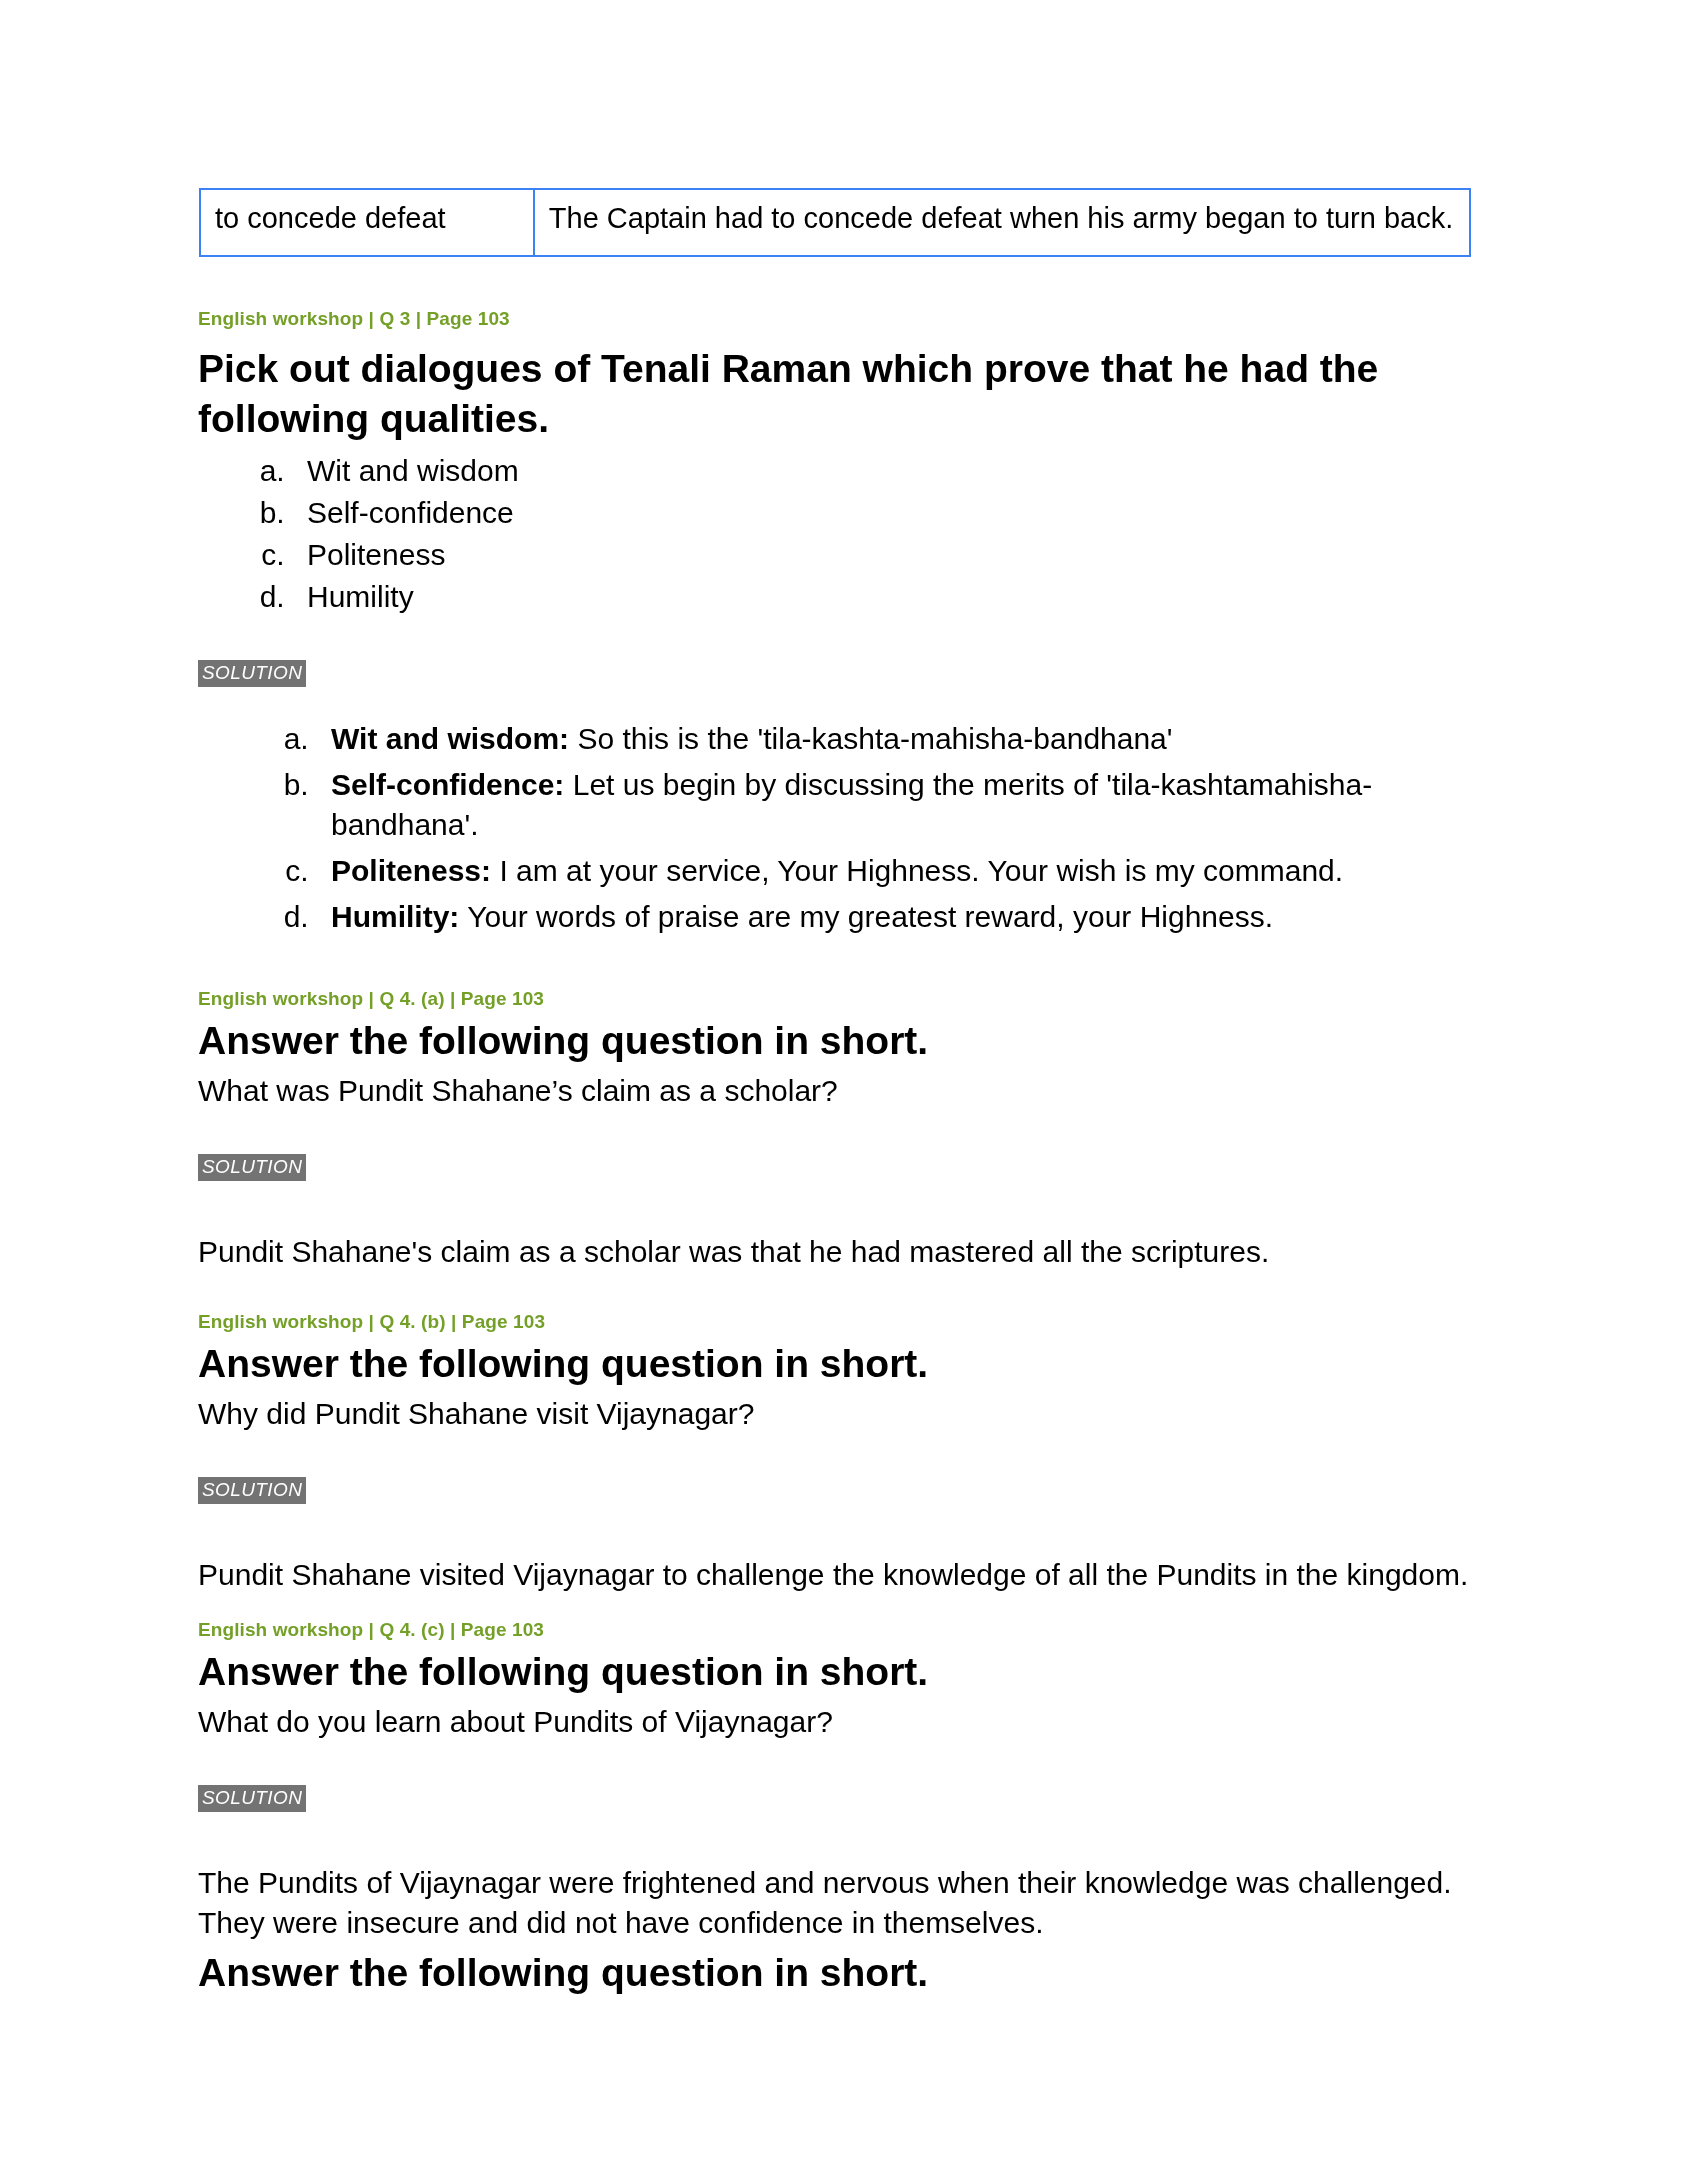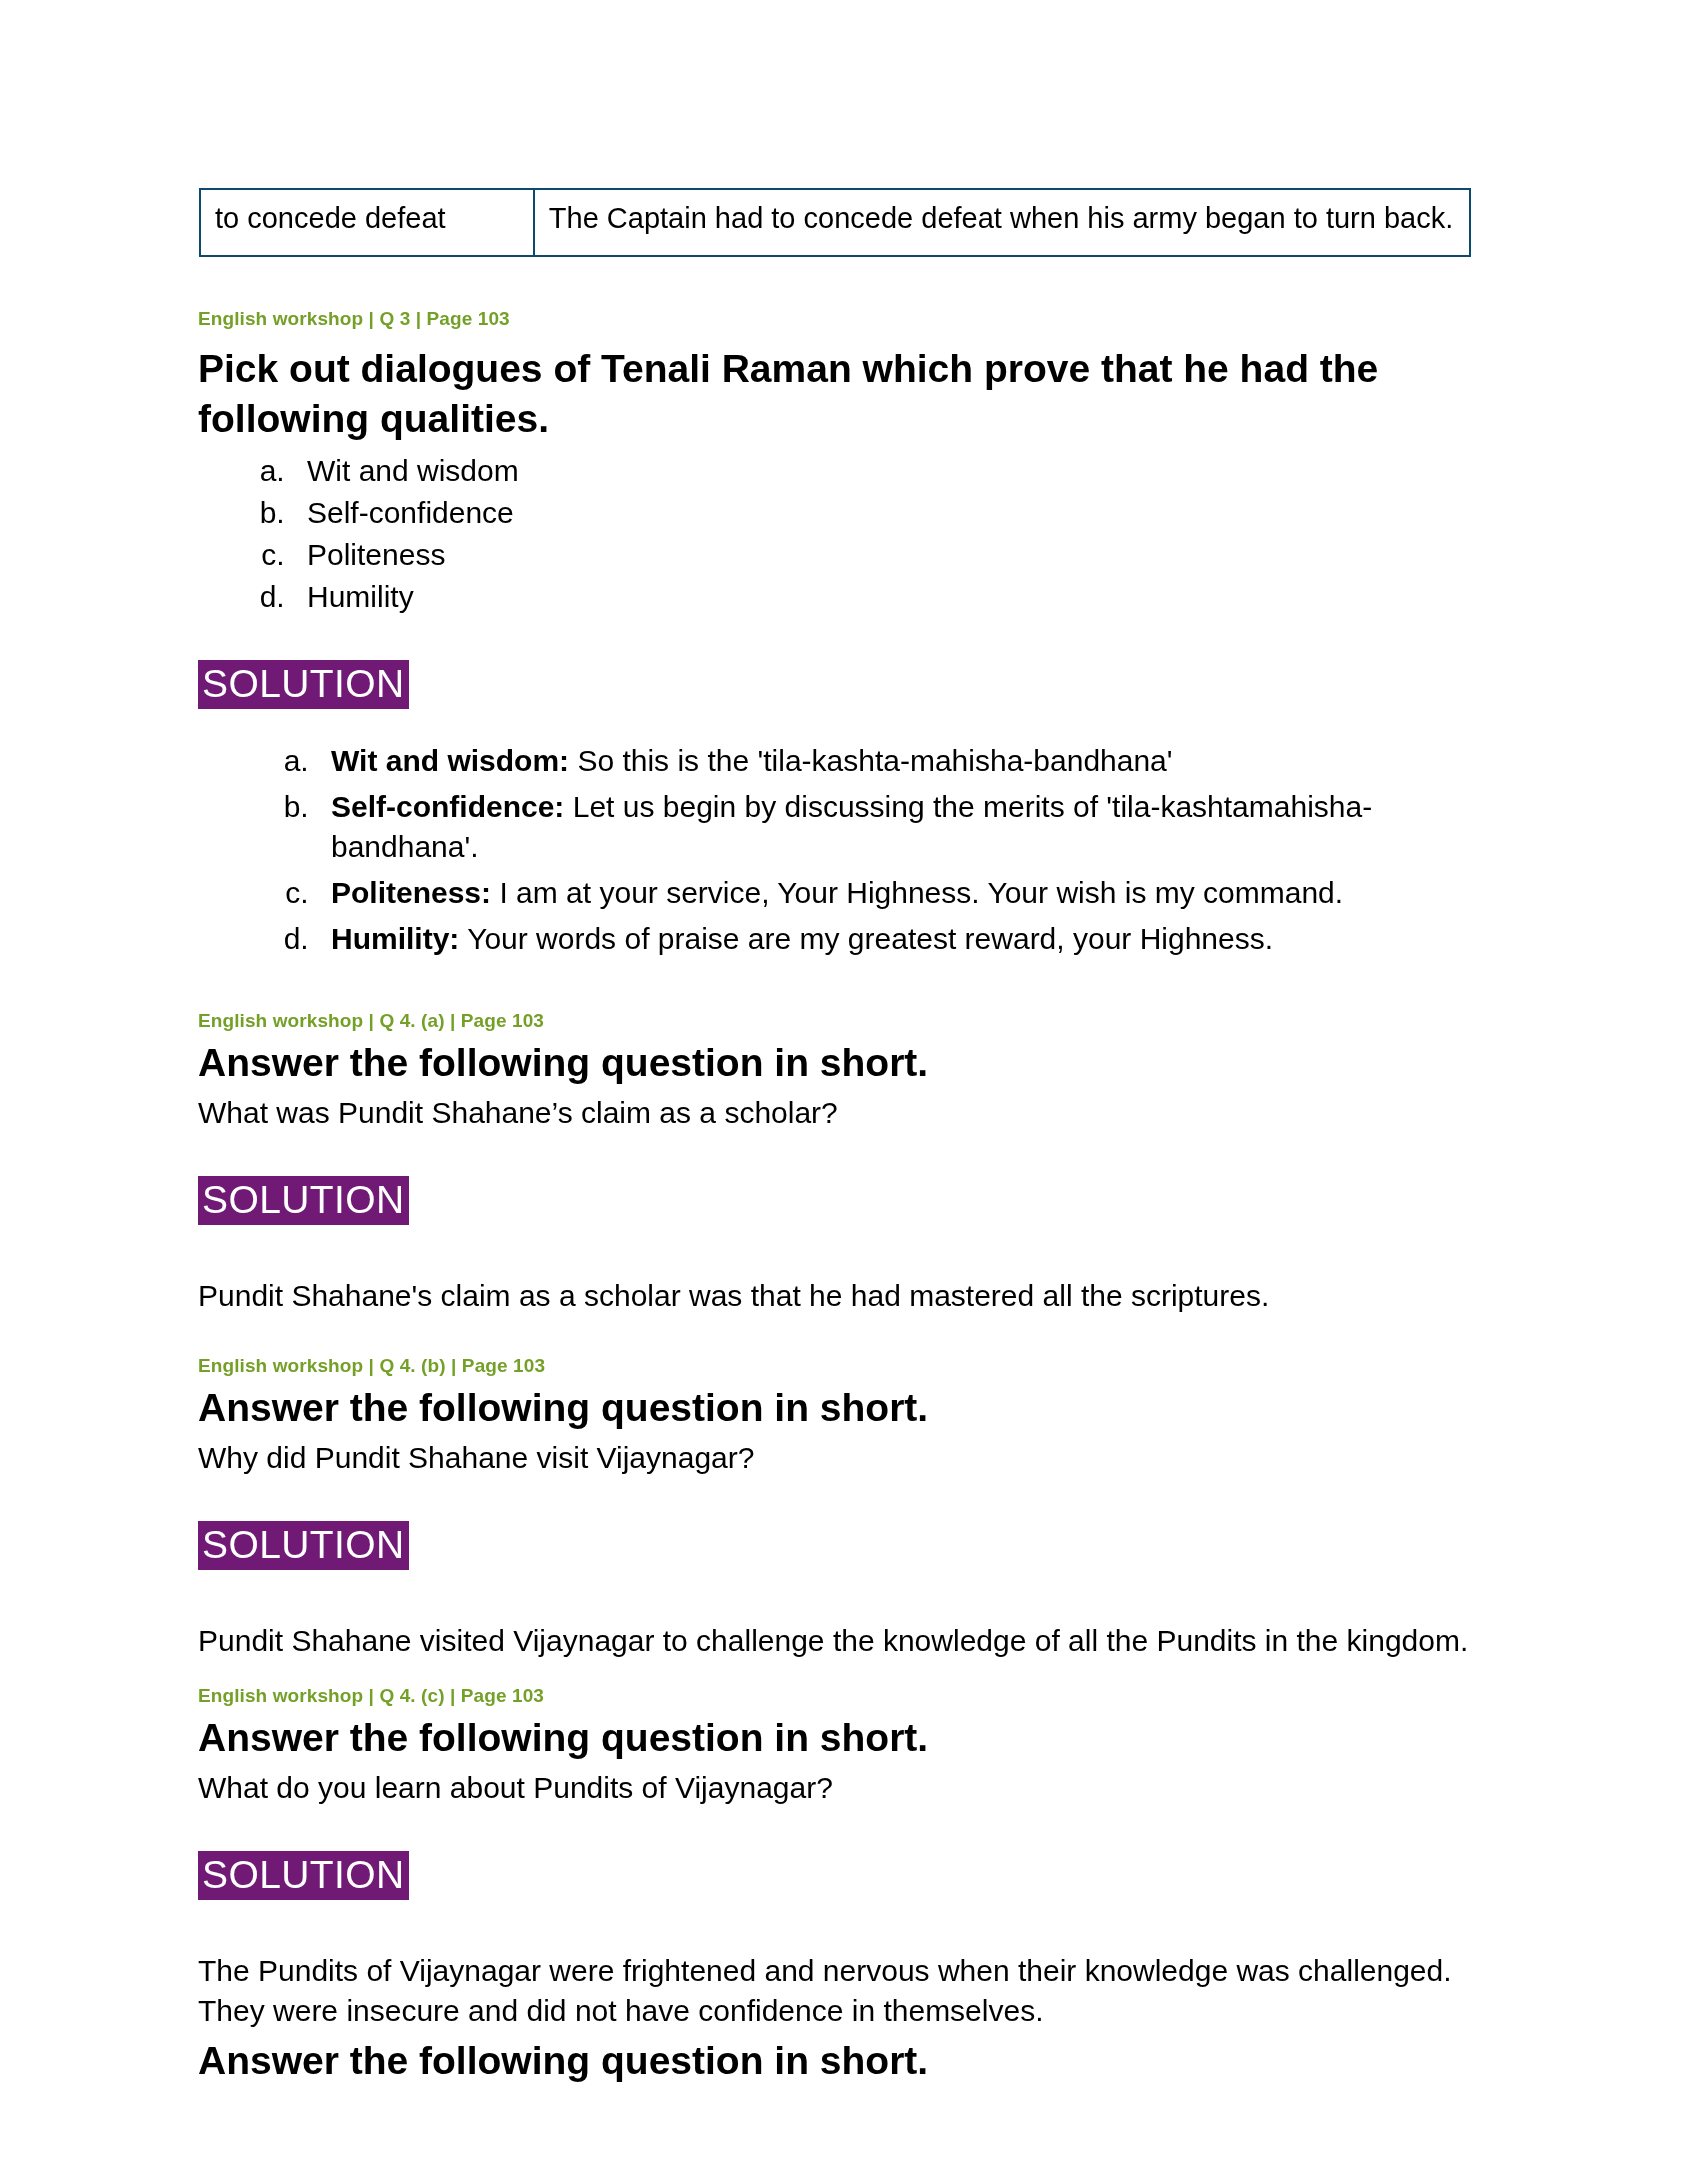--- a/index.html
+++ b/index.html
@@ -23,21 +23,21 @@
     padding: 188px 213px 0 198px;
   }
   
   .idiom-table {
     width: 1272px;
     border-collapse: collapse;
     margin: 0 0 0 1px;
     table-layout: fixed;
   }
   .idiom-table td {
-    border: 2px solid #0c4a6e;
+    border: 2px solid #3b82f6;
     vertical-align: top;
     padding: 10px 14px 18px 14px;
     font-size: 29px;
     line-height: 1.26;
   }
   .idiom-table td.col-a { width: 327px; }
   .idiom-table td.col-b { width: 917px; }
 
   
   .ws-heading {
@@ -76,23 +76,24 @@
   ol.alpha.sol {
     padding-left: 119px;
     margin-top: 0;
   }
   ol.alpha.sol > li { margin-bottom: 6px; }
   ol.alpha.sol > li b { font-weight: bold; }
 
   
   .solution-tag {
     display: inline-block;
-    background: #701a75;
+    background: #737373;
     color: #ffffff;
-    font-size: 39px;
+    font-style: italic;
+    font-size: 19px;
     padding: 2px 4px 3px 4px;
     letter-spacing: 0.4px;
   }
   .solution-wrap { margin: 44px 0 0 0; }
   .solution-body {
     font-size: 30px;
     line-height: 1.32;
     margin: 51px 0 0 0;
   }
   .gap-s { height: 10px; }

